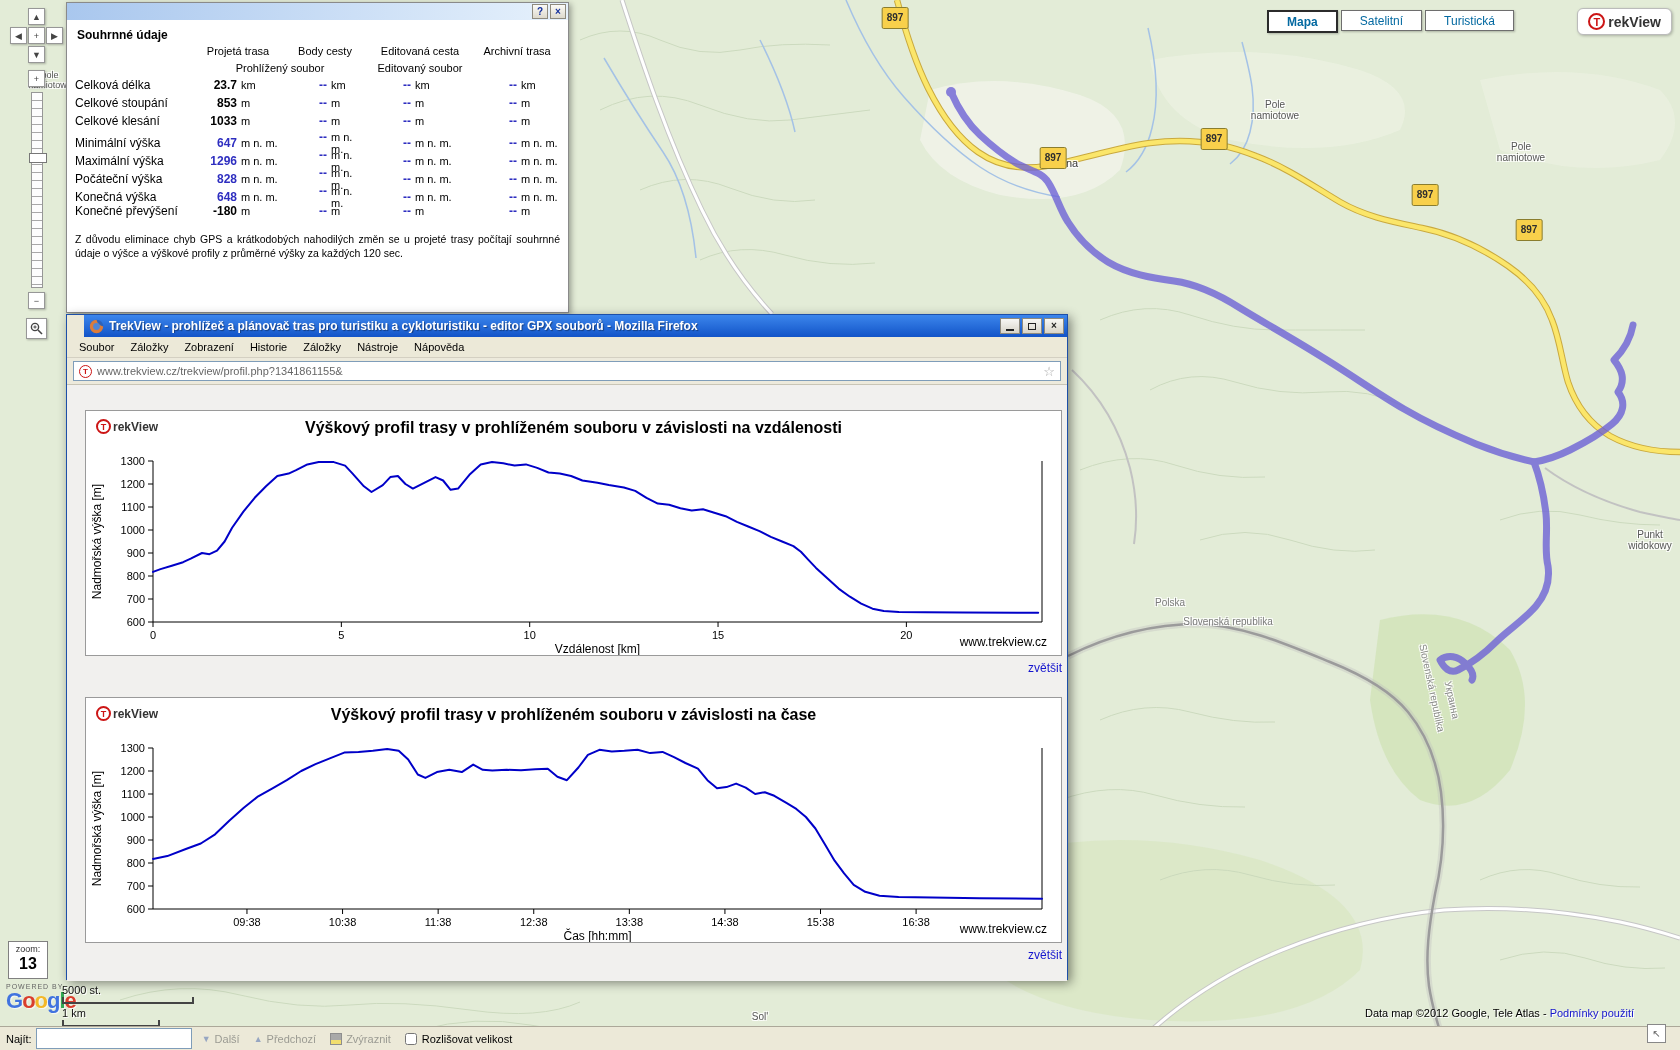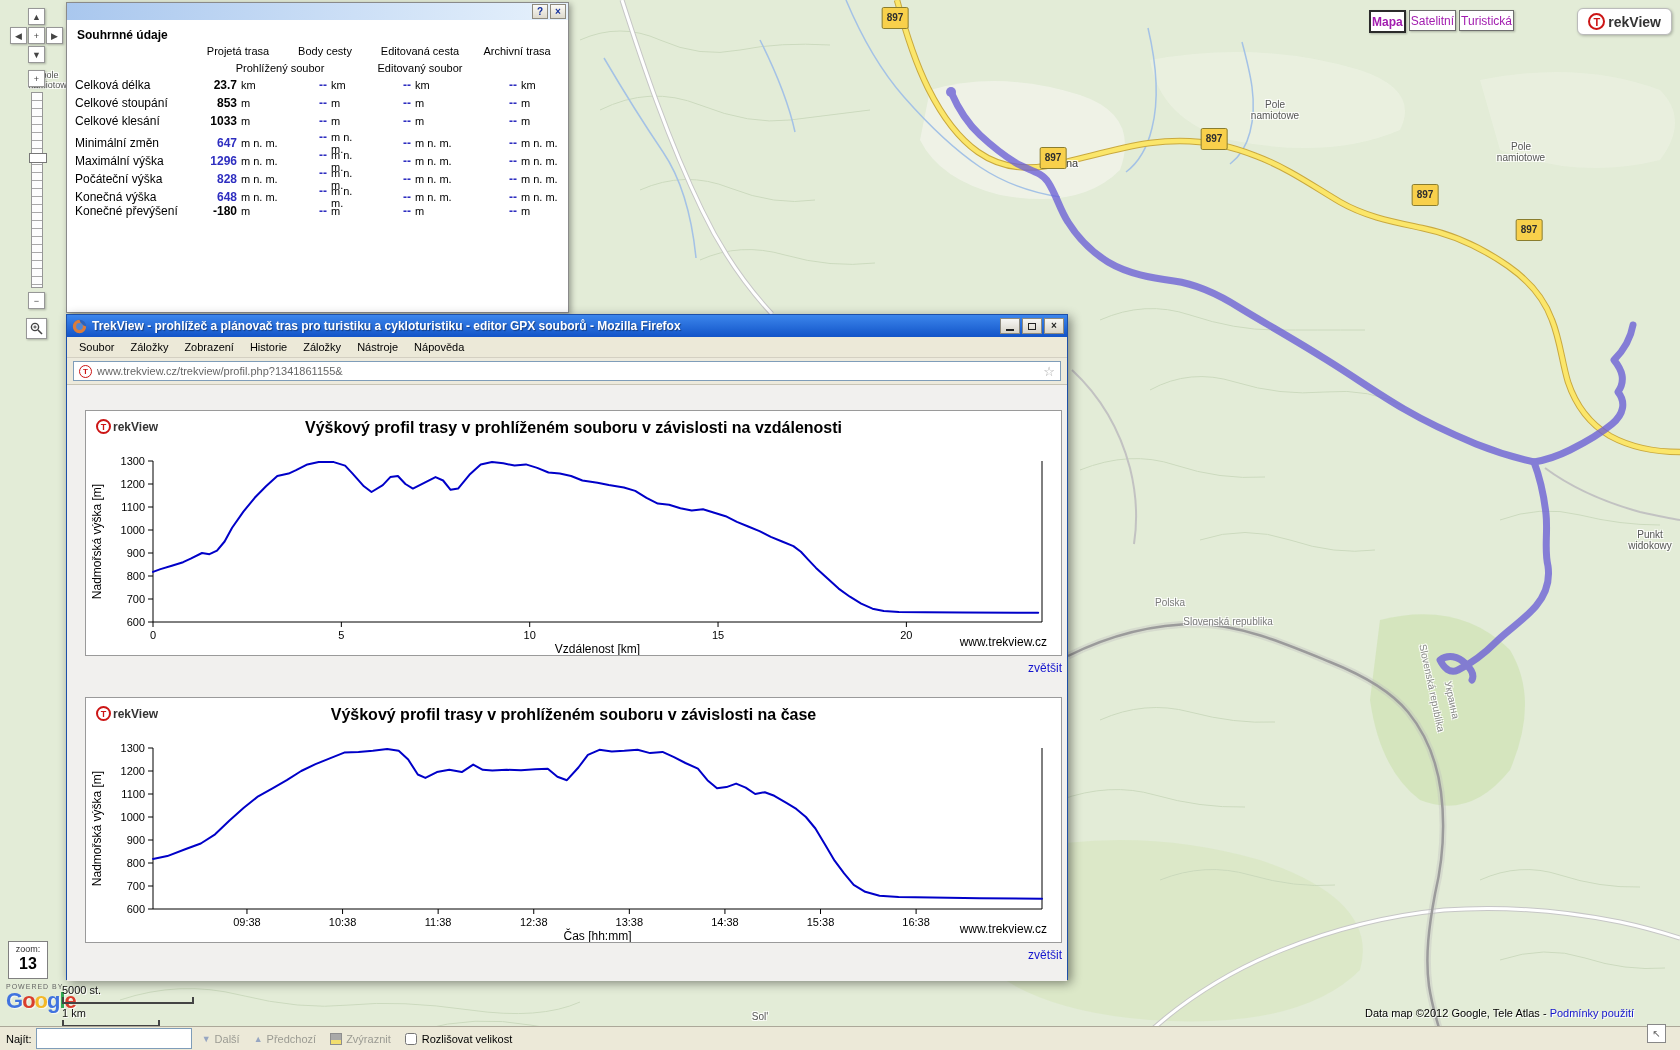--- a/index.html
+++ b/index.html
@@ -34,21 +34,21 @@
   #powered-by{font-size:7px;color:#666;letter-spacing:1px;display:block;}
   #google-logo-text{font-size:22px;font-weight:bold;letter-spacing:-1px;
     text-shadow:1px 1px 1px rgba(255,255,255,.8);}
   #scale-widget{position:absolute;left:62px;top:984px;z-index:5;font-size:11px;color:#111;}
   .scale-bar{height:5px;border-left:2px solid #444;border-right:2px solid #444;border-bottom:2px solid #444;margin:1px 0 3px 0;}
   #scale-bar-1{width:128px;} #scale-bar-2{width:94px;}
   .scale-label{text-shadow:1px 1px 0 #fff;}
 
   
   #map-type-buttons{position:absolute;top:10px;right:166px;display:flex;z-index:5;}
-  .map-btn{height:19px;padding:0 1px;font-size:12px;color:#a21caf;background:#fff;border:1px solid #6E6E6E;
+  .map-btn{height:19px;padding:0 18px;font-size:12px;color:#0369a1;background:#fff;border:1px solid #6E6E6E;
     display:flex;align-items:center;margin-left:3px;cursor:pointer;box-shadow:1px 1px 2px rgba(0,0,0,.25);}
   .map-btn.active{font-weight:bold;border:2px solid #2B2B2B;}
   #map-logo{position:absolute;top:8px;right:8px;background:#fff;border:1px solid #BBB;border-radius:6px;
     padding:4px 10px;display:flex;align-items:center;gap:3px;z-index:5;box-shadow:1px 1px 3px rgba(0,0,0,.25);}
   .logo-circle{width:17px;height:17px;border:2px solid #CC1515;border-radius:50%;color:#CC1515;font-weight:bold;
     font-size:11px;display:flex;align-items:center;justify-content:center;background:#fff;box-sizing:border-box;}
   .logo-text{font-size:14px;font-weight:bold;color:#333;}
 
   
   #attribution{position:absolute;right:46px;top:1007px;font-size:11px;color:#000;z-index:5;
@@ -76,21 +76,21 @@
   .scell{display:grid;grid-template-columns:44px auto;align-items:baseline;}
   .scell .num{text-align:right;font-weight:bold;font-size:12px;}
   .scell .num.blue{color:#2E2EC0;}
   .scell .unit{text-align:left;padding-left:4px;font-size:11px;font-weight:normal;}
   .sp-note{margin:12px 8px 0 8px;font-size:10.5px;text-align:justify;line-height:1.35;color:#000;}
 
   
   #popup{position:absolute;left:66px;top:314px;width:1002px;height:666px;z-index:20;
     background:#ECE9D8;border:1px solid #1D4FA8;box-shadow:3px 3px 10px rgba(0,0,0,.45);box-sizing:border-box;}
   .titlebar{height:22px;background:linear-gradient(180deg,#3C86EC,#1254C8);display:flex;align-items:center;
-    padding:0 3px 0 5px;}
+    padding:0 3px 0 5px;margin-left:17px;}
   .titlebar .win-title{flex:1;color:#fff;font-size:12px;font-weight:bold;white-space:nowrap;overflow:hidden;
     text-overflow:ellipsis;margin-left:5px;text-shadow:1px 1px 1px rgba(0,0,0,.4);}
   .wbtn{width:20px;height:16px;margin-left:2px;background:linear-gradient(#F8F7F4,#D8D4C8);
     border:1px solid #8E8A7E;display:flex;align-items:center;justify-content:center;font-size:10px;
     font-weight:bold;color:#222;cursor:pointer;line-height:1;box-sizing:border-box;}
   .glyph-min{width:8px;height:7px;border-bottom:2px solid #222;}
   .glyph-max{width:8px;height:7px;border:1.5px solid #222;box-sizing:border-box;}
   #menu-bar{height:20px;background:#ECE9D8;border-bottom:1px solid #D4D0C2;display:flex;align-items:center;
     padding-left:4px;}
   .menu-item{font-size:11px;color:#000;padding:0 8px;cursor:pointer;}
@@ -358,21 +358,21 @@
             <div class="scell">
               <span class="num blue">--</span>
               <span class="unit">m</span>
             </div>
             <div class="scell">
               <span class="num blue">--</span>
               <span class="unit">m</span>
             </div>
           </div>
           <div class="srow">
-            <div class="slabel">Minimální změn</div>
+            <div class="slabel">Minimální výška</div>
             <div class="scell">
               <span class="num blue">647</span>
               <span class="unit">m n. m.</span>
             </div>
             <div class="scell">
               <span class="num blue">--</span>
               <span class="unit">m n. m.</span>
             </div>
             <div class="scell">
               <span class="num blue">--</span>
@@ -454,20 +454,21 @@
               <span class="num blue">--</span>
               <span class="unit">m</span>
             </div>
             <div class="scell">
               <span class="num blue">--</span>
               <span class="unit">m</span>
             </div>
           </div>
         </div>
     </div>
+    <div class="sp-note">Z důvodu eliminace chyb GPS a krátkodobých nahodilých změn se u projeté trasy počítají souhrnné údaje o výšce a výškové profily z průměrné výšky za každých 120 sec.</div>
   </div>
 
   <div id="popup">
     <div class="titlebar">
       <svg width="15" height="15" viewBox="0 0 15 15">
         <circle cx="7.5" cy="7.5" r="6.8" fill="#2E62B8"></circle>
         <path d="M7.5,0.8 a6.7,6.7 0 1 0 6.7,6.7 A8.6,8.6 0 0 1 7.5,0.8" fill="#EE7F2D" opacity="0.9"></path>
         <circle cx="7.5" cy="7.5" r="3.4" fill="#4F86D6"></circle>
       </svg>
       <span class="win-title">TrekView - prohlížeč a plánovač tras pro turistiku a cykloturistiku - editor GPX souborů - Mozilla Firefox</span>

